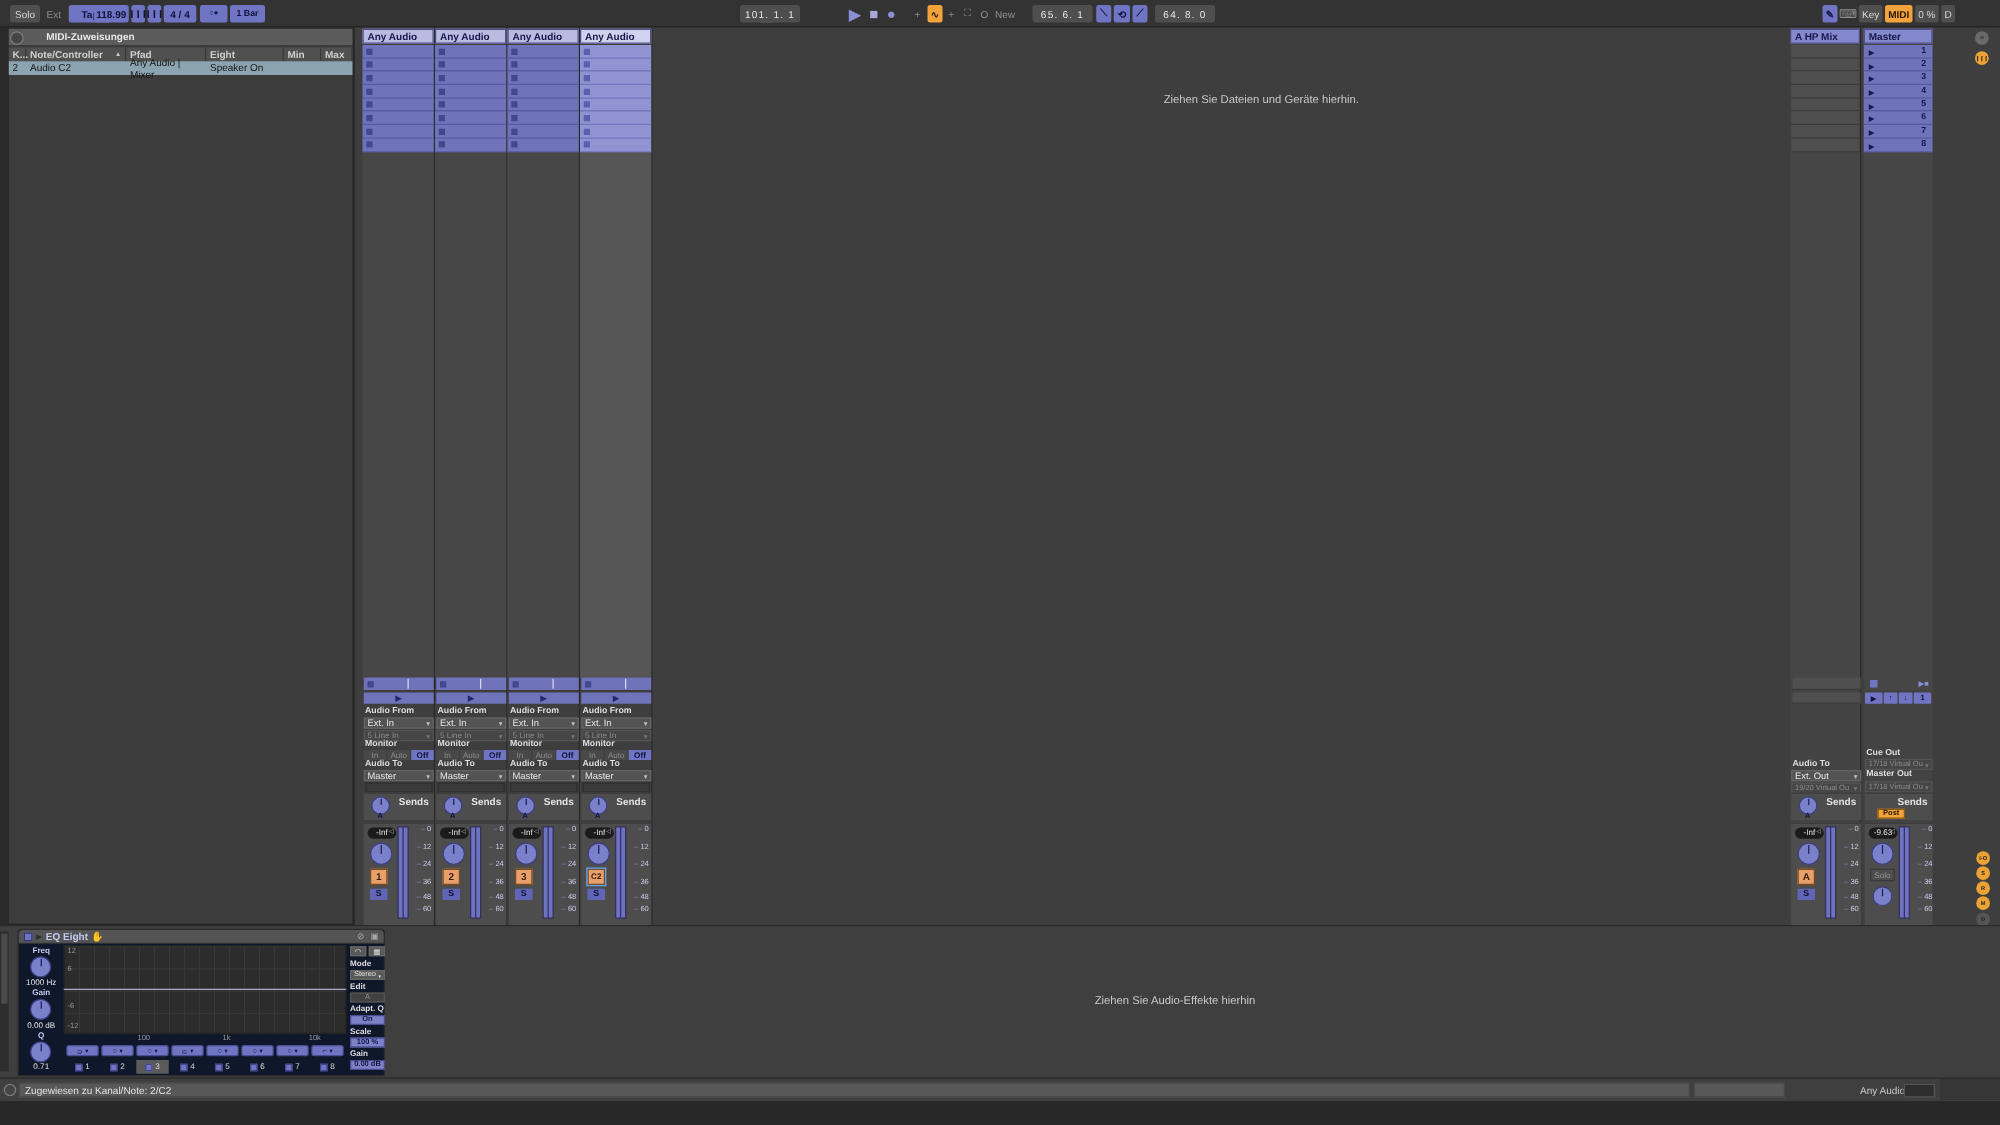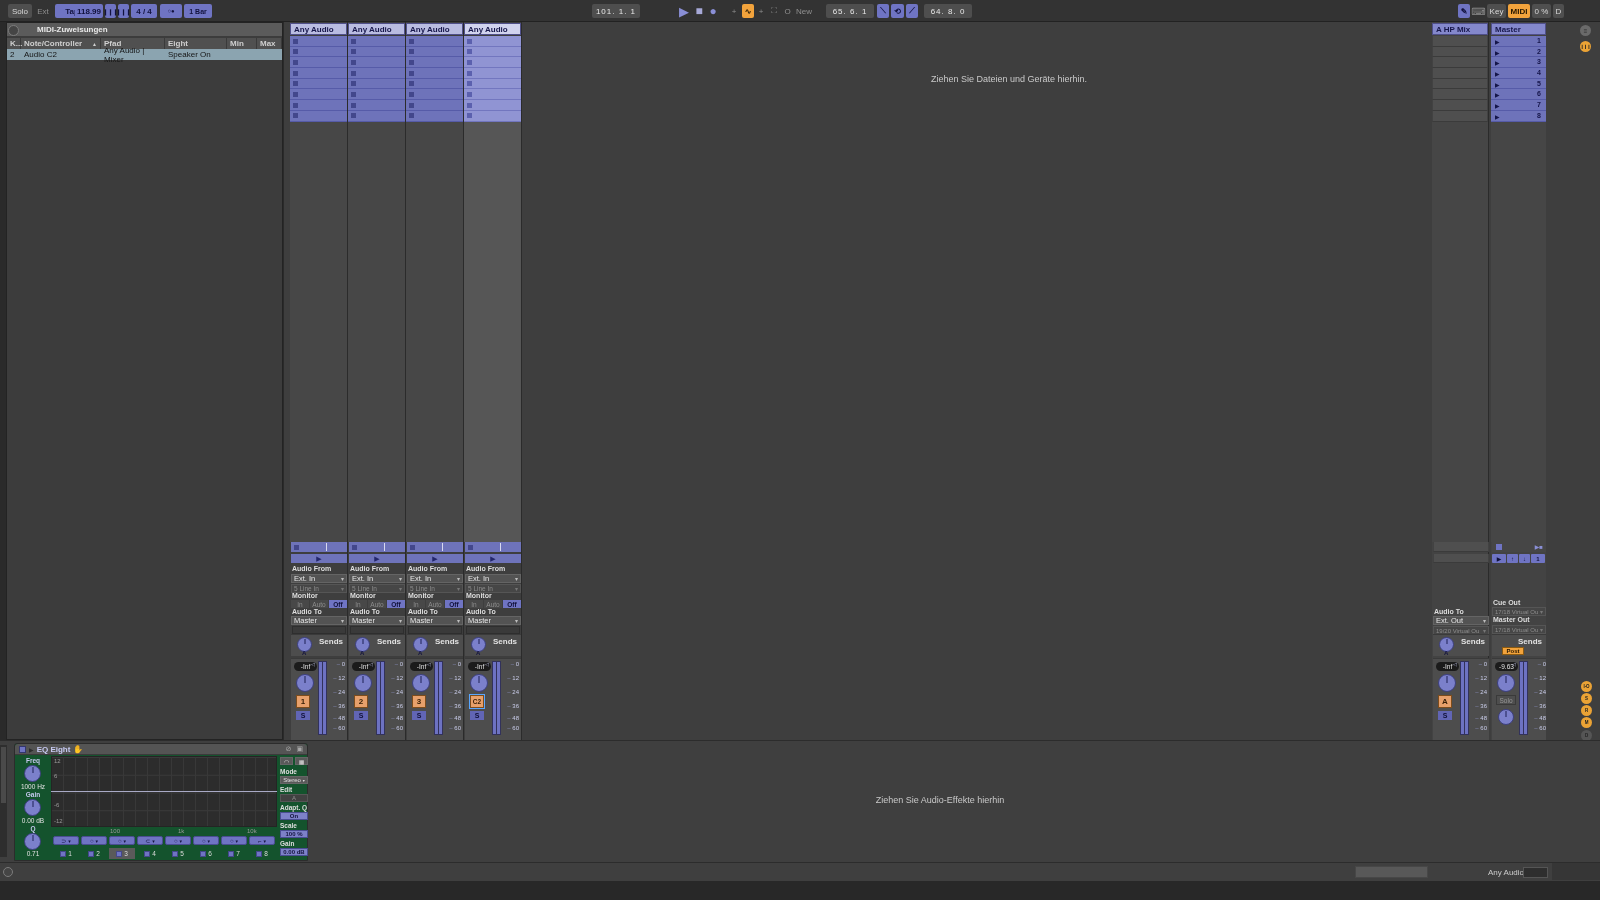--- a/index.html
+++ b/index.html
@@ -79,21 +79,21 @@
   .scene span{position:absolute;right:5px;top:1px;font-weight:bold;font-size:7px;}
   .mbtn{background:#6f74c3;color:#101038;display:flex;align-items:center;justify-content:center;font-size:6px;border-radius:1px;}
   
   .circ{position:absolute;width:11px;height:11px;border-radius:50%;display:flex;align-items:center;justify-content:center;font-size:4.5px;font-weight:bold;background:#555;color:#222;}
   .circ.orange{background:#eba335;}
   .circ.gray{background:#6a6a6a;color:#2c2c2c;}
   
   .devbar{position:absolute;left:0;top:740px;width:1600px;height:122px;background:#3f3f3f;border-top:1px solid #2c2c2c;}
   .dev-strip{position:absolute;left:0;top:4px;width:7px;height:112px;background:#2e2e2e;}
   .dev-strip i{position:absolute;left:1px;top:2px;width:5px;height:56px;background:#4a4a4a;}
-  .eq{position:absolute;left:14px;top:2px;width:294px;height:118px;background:#14532d;border:1px solid #2c2c2c;border-radius:3px 3px 0 0;}
+  .eq{position:absolute;left:14px;top:2px;width:294px;height:118px;background:#0f172a;border:1px solid #2c2c2c;border-radius:3px 3px 0 0;}
   .eq-title{position:absolute;left:0;top:0;width:100%;height:11px;background:#545454;border-bottom:1px solid #3a3a3a;border-radius:3px 3px 0 0;display:flex;align-items:center;gap:3px;padding:0 4px;}
   .eq-act{width:7px;height:7px;background:#6f74c3;border:1px solid #33366e;}
   .eq-name{color:#c7caf2;font-weight:bold;}
   .eq-hand{color:#8a8fd6;font-size:8px;}
   .eq-ticon{margin-left:auto;color:#a8a8a8;font-size:7px;}
   .plabel{position:absolute;color:#c6c9ef;font-weight:bold;font-size:6.5px;width:34px;text-align:center;left:1px;}
   .pval{position:absolute;color:#e2e2e2;font-size:6.5px;width:34px;text-align:center;left:1px;}
   .eqknob{position:absolute;left:9px;width:17px;height:17px;}
   .graph{position:absolute;left:36px;top:12px;width:226px;height:71px;background:#2c2c2c;border:1px solid #242424;
     background-image:repeating-linear-gradient(90deg,transparent 0 11px,#383838 11px 12px),linear-gradient(#3a3a3a 1px,transparent 1px);
@@ -745,20 +745,23 @@
           <i></i>
           <span>8</span>
         </div>
     </div>
 
     <div class="hint" style="left:690px;top:54px;width:500px">Ziehen Sie Audio-Effekte hierhin</div>
   </div>
 
   <div class="statusbar">
     <div class="round-btn" style="left:3px;top:4px;width:10px;height:10px"></div>
+    <div class="st-box" style="left:15px;width:1337px">
+        <span>Zugewiesen zu Kanal/Note:  2/C2</span>
+      </div>
     <div class="st-box" style="left:1355px;width:73px"></div>
     <div style="position:absolute;left:1488px;top:5px;color:#cccccc">Any Audio</div>
     <div style="position:absolute;left:1523px;top:4px;width:25px;height:11px;background:#2e2e2e;border:1px solid #555"></div>
     <div style="position:absolute;left:1552px;top:0;width:48px;height:17px;background:#363636"></div>
   </div>
   <div class="bottom-strip"></div>
 
 </div>
 
 </body></html>

